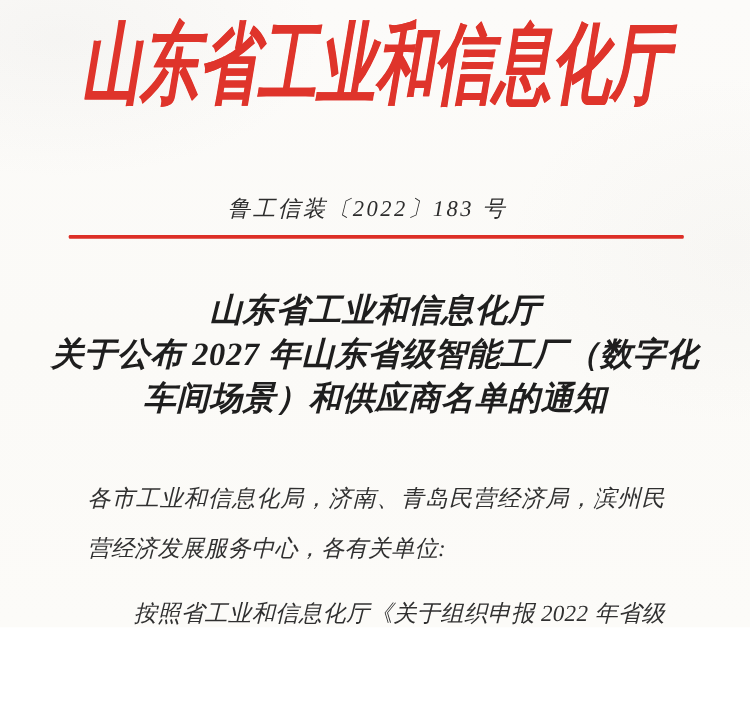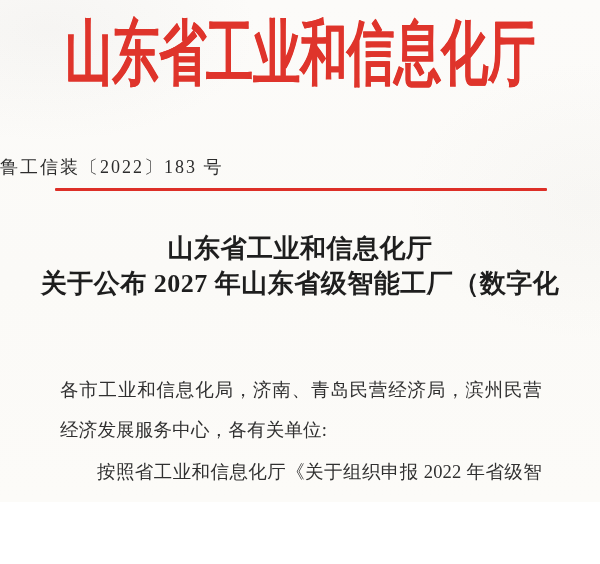--- a/index.html
+++ b/index.html
@@ -11,20 +11,21 @@
     position: relative;
     width: 600px;
     height: 502px;
     overflow: hidden;
     background:
       radial-gradient(ellipse 300px 160px at 8% 6%, rgba(190,190,188,0.10), rgba(0,0,0,0) 70%),
       radial-gradient(ellipse 260px 200px at 98% 40%, rgba(200,198,194,0.08), rgba(0,0,0,0) 70%),
       linear-gradient(180deg, #fcfbf9 0%, #fbfaf7 55%, #fcfbf8 100%);
     font-family: "Liberation Serif", "DejaVu Serif", serif;
     color: #2b2b2b;
+    font-style: italic;
   }
 
   
   .letterhead {
     position: absolute;
     top: 18px;
     left: 0;
     right: 0;
     height: 86px;
     text-align: center;
@@ -41,21 +42,21 @@
     transform-origin: top center;
     text-shadow: 0.5px 0 0 #df342b;
   }
 
   
   .doc-number {
     position: absolute;
     top: 155px;
     left: 0;
     right: 12px;
-    text-align: left;
+    text-align: center;
     font-size: 18px;
     letter-spacing: 2px;
     color: #2d2d2d;
   }
 
   
   .red-rule {
     position: absolute;
     top: 188px;
     left: 55px;
@@ -85,21 +86,21 @@
     top: 368px;
     left: 58px;
     width: 486px;
     font-size: 18.5px;
     line-height: 40px;
     text-align: justify;
     color: #303030;
     letter-spacing: 0.2px;
   }
   .body-text p {
-    margin: 2px;
+    margin: 12px;
   }
   .body-text p.indented {
     text-indent: 2em;
   }
 </style>
 </head>
 <body>
 
 <div class="page">
 
@@ -107,20 +108,21 @@
     <span class="stretch">山东省工业和信息化厅</span>
   </div>
 
   <div class="doc-number">鲁工信装〔2022〕183 号</div>
 
   <div class="red-rule"></div>
 
   <div class="doc-title">
     <div>山东省工业和信息化厅</div>
     <div>关于公布 2027 年山东省级智能工厂（数字化</div>
+    <div>车间场景）和供应商名单的通知</div>
   </div>
 
   <div class="body-text">
     <p>各市工业和信息化局，济南、青岛民营经济局，滨州民营经济发展服务中心，各有关单位:</p>
     <p class="indented">按照省工业和信息化厅《关于组织申报 2022 年省级智能工厂和智能制造系统解决方案供应商的通知》要求，经企业申报、地市推荐、专家评审等程序，确定玫德集团有限公司“高</p>
   </div>
 
 </div>
 
 </body></html>

